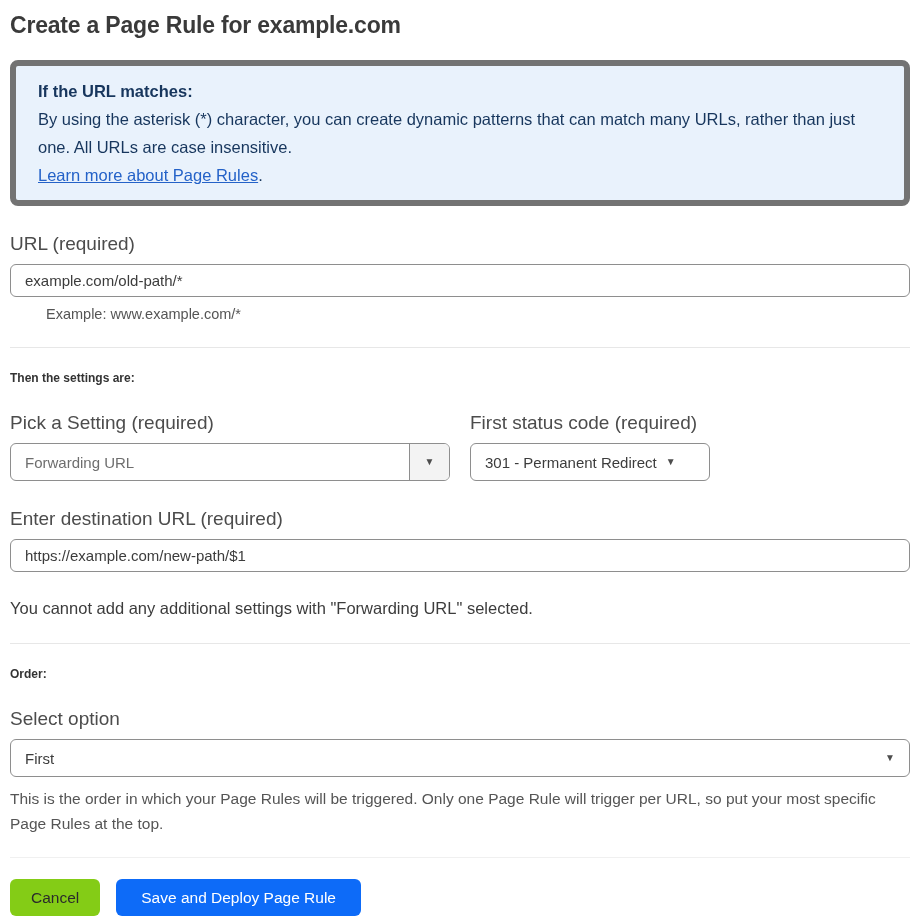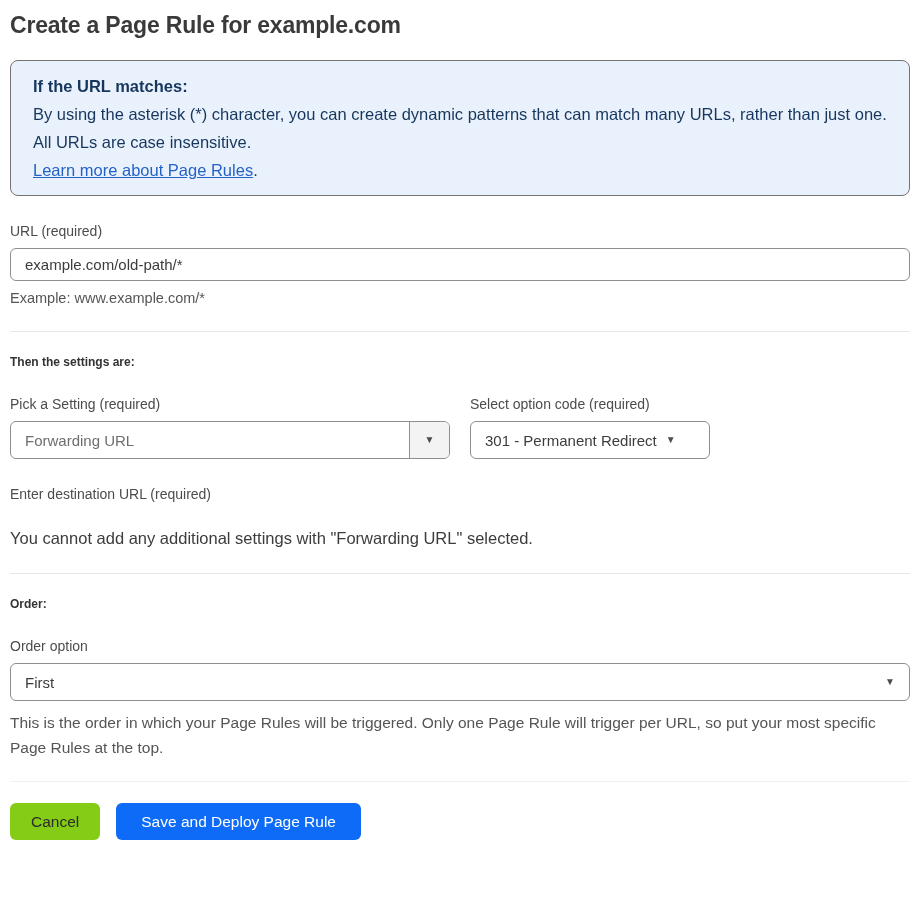--- a/index.html
+++ b/index.html
@@ -17,55 +17,55 @@
     margin: 12px 0 0;
     font-size: 23px;
     font-weight: 700;
     color: #3a3a3a;
     letter-spacing: -0.2px;
   }
 
   .info-box {
     margin-top: 21px;
     background: #e9f2fc;
-    border: 1px solid #737373;
+    border: 6px solid #737373;
     border-radius: 8px;
     padding: 11px 22px 11px;
     color: #17365d;
     font-size: 16.5px;
     line-height: 28px;
   }
   .info-heading { font-weight: 700; }
   .info-link {
     color: #2462c8;
     text-decoration: underline;
     cursor: pointer;
   }
 
   .field-label {
     margin: 27px 0 9px;
-    font-size: 14px;
+    font-size: 19px;
     color: #4c4c4c;
   }
 
   .text-input {
     display: block;
     width: 100%;
     height: 33px;
     border: 1px solid #8e8e8e;
     border-radius: 6px;
     padding: 0 14px;
     font-family: "Liberation Sans", sans-serif;
     font-size: 15px;
     color: #3c3c3c;
     background: #fff;
     outline: none;
   }
 
-  .hint { margin-top: 9px; font-size: 14.5px; color: #555; }
+  .hint { margin-top: 9px; font-size: 14.5px; color: #555; margin-left: 36px; }
 
   .divider { border: none; border-top: 1px solid #e7e7e7; margin: 25px 0 0; }
   .divider-faint { border: none; border-top: 1px solid #f0f0f0; margin: 21px 0 0; }
 
   .section-heading {
     margin: 23px 0 0;
     font-size: 12px;
     font-weight: 700;
     color: #333;
   }
@@ -168,37 +168,38 @@
     <div class="col-setting">
       <div class="field-label">Pick a Setting (required)</div>
       <div class="combo">
         <div class="combo-value">Forwarding URL</div>
         <div class="combo-arrow-btn">
           <span class="arrow-glyph">▼</span>
         </div>
       </div>
     </div>
     <div class="col-status">
-      <div class="field-label">Select option code (required)</div>
+      <div class="field-label">First status code (required)</div>
       <div class="select-pill">
         <span>301 - Permanent Redirect</span>
         <span class="arrow-glyph">▼</span>
       </div>
     </div>
   </div>
 
   <div class="field-label">Enter destination URL (required)</div>
+  <input class="text-input" type="text" value="https://example.com/new-path/$1" style="">
 
   <div class="note">You cannot add any additional settings with "Forwarding URL" selected.</div>
 
   <hr class="divider">
 
   <h2 class="section-heading">Order:</h2>
 
-  <div class="field-label">Order option</div>
+  <div class="field-label">Select option</div>
   <div class="select-pill">
     <span class="grow">First</span>
     <span class="arrow-glyph">▼</span>
   </div>
   <div class="order-hint">This is the order in which your Page Rules will be triggered. Only one Page Rule will trigger per URL, so put your most specific Page Rules at the top.</div>
 
   <hr class="divider-faint">
 
   <div class="actions">
     <button class="btn btn-gray">Cancel</button>

